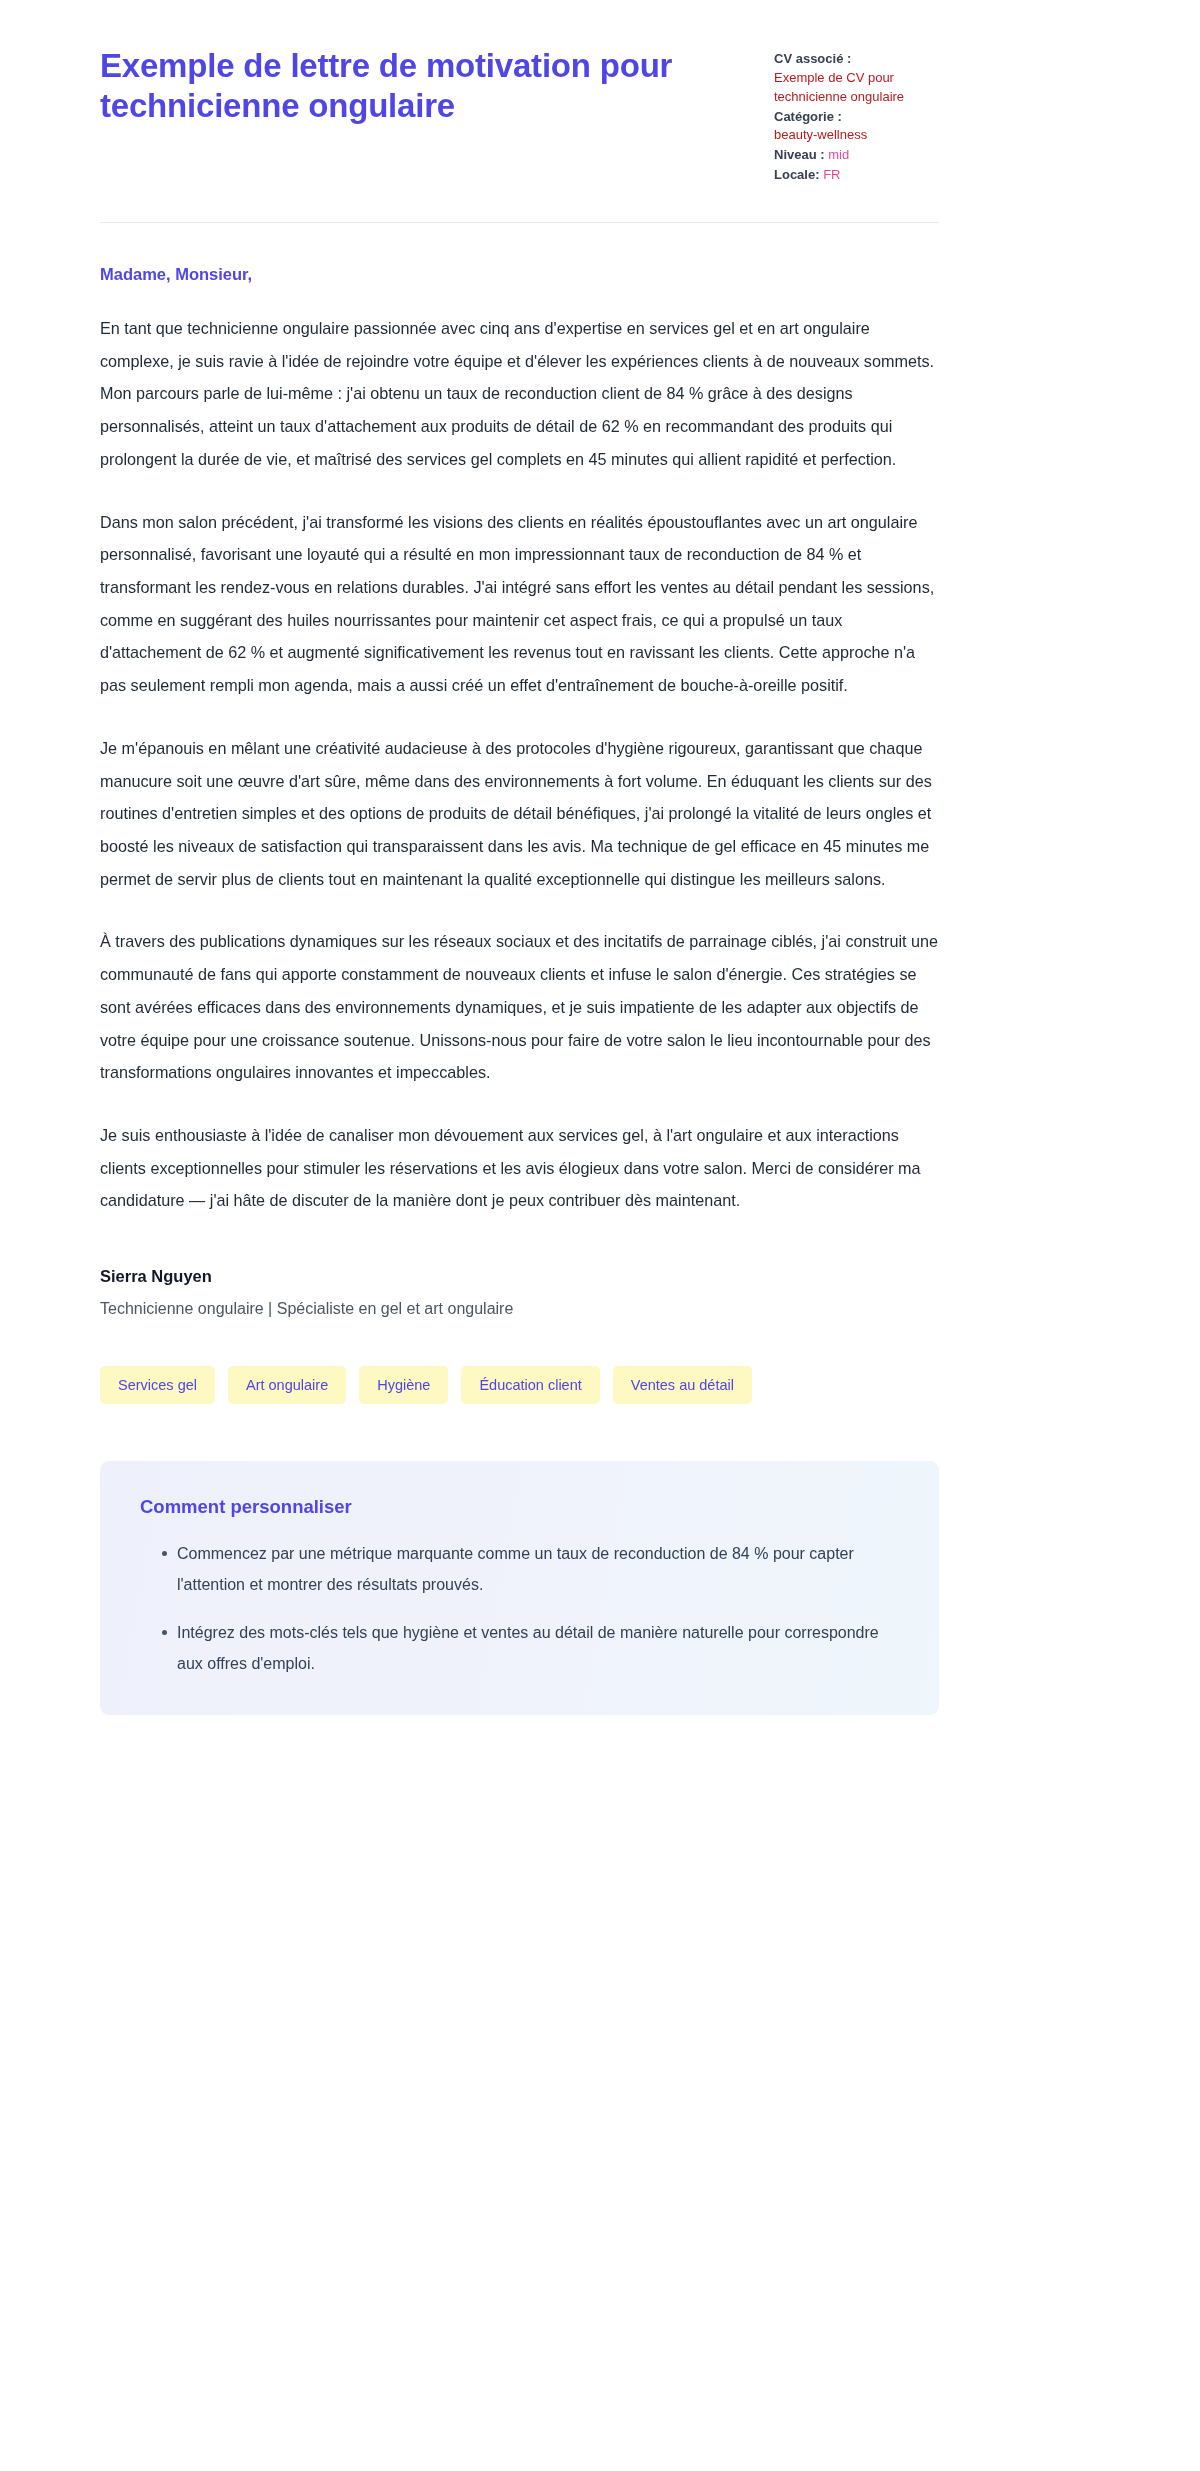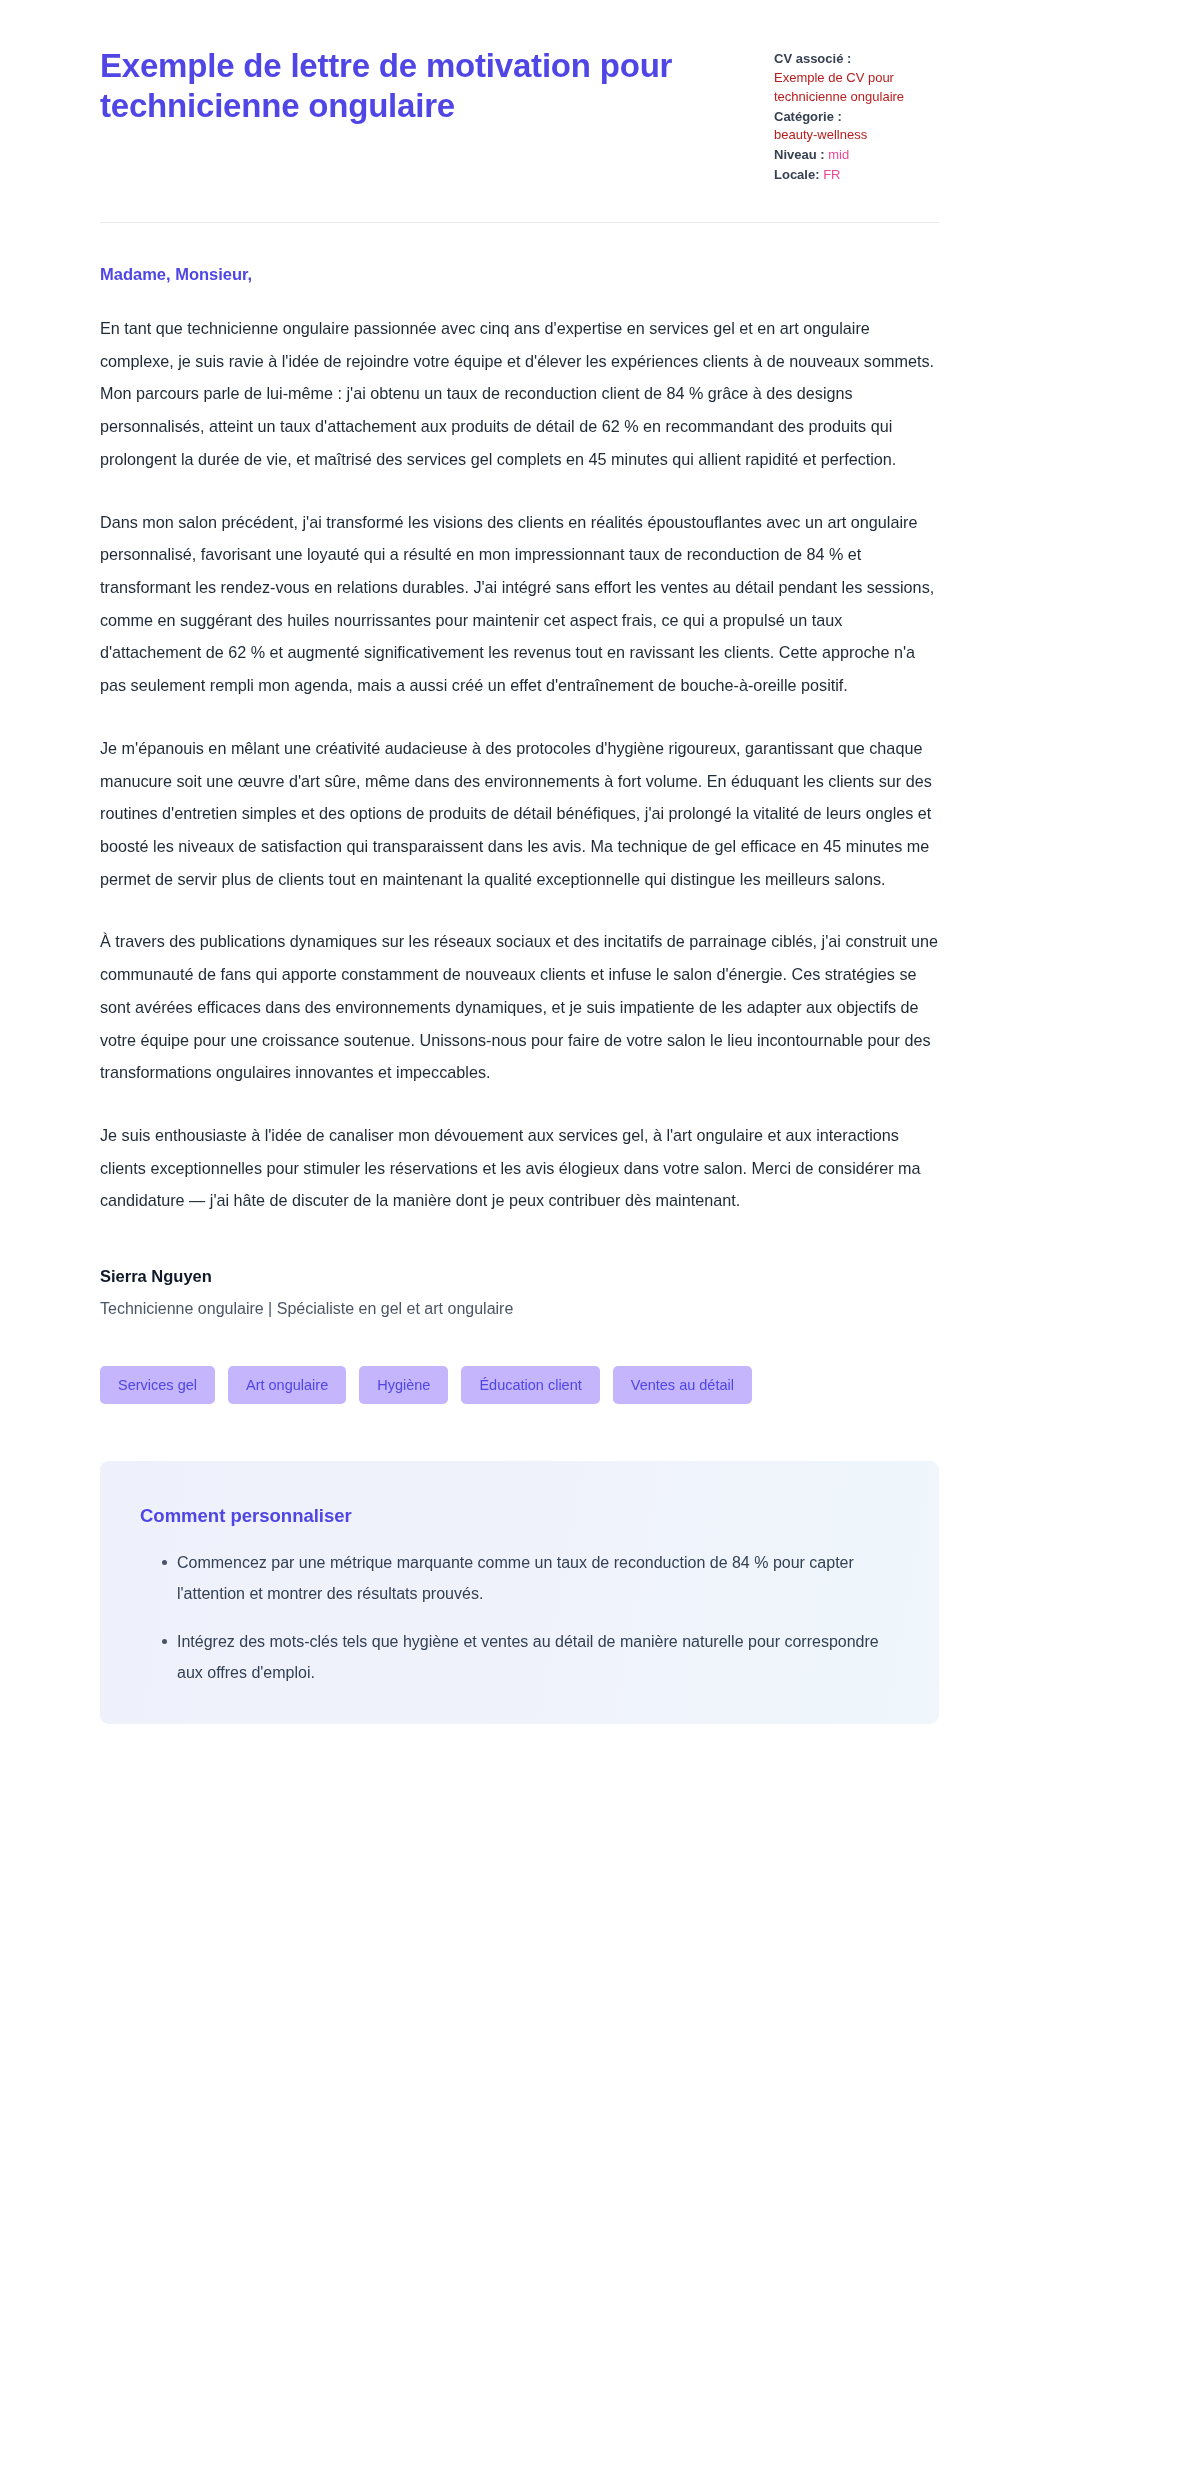--- a/index.html
+++ b/index.html
@@ -119,35 +119,35 @@
   }
 
   
   .tags {
     margin-top: 44px;
     display: flex;
     flex-wrap: wrap;
     gap: 13px;
   }
   .tag {
-    background: #c4b5fd;
+    background: #fef9c3;
     color: #4f46e5;
     font-size: 14.5px;
     line-height: 1;
     padding: 12px 18px;
     border-radius: 5px;
     white-space: nowrap;
   }
 
   
   .callout {
     margin-top: 57px;
     background: linear-gradient(100deg, #eef0fb 0%, #f0f2fb 45%, #eff6fc 100%);
     border-radius: 9px;
-    padding: 44px 40px 36px 40px;
+    padding: 35px 40px 36px 40px;
     box-sizing: border-box;
   }
   .callout-title {
     margin: 0 0 20px 0;
     font-size: 18.5px;
     font-weight: 700;
     color: #4f46e5;
   }
   .callout-list {
     margin: 0;

